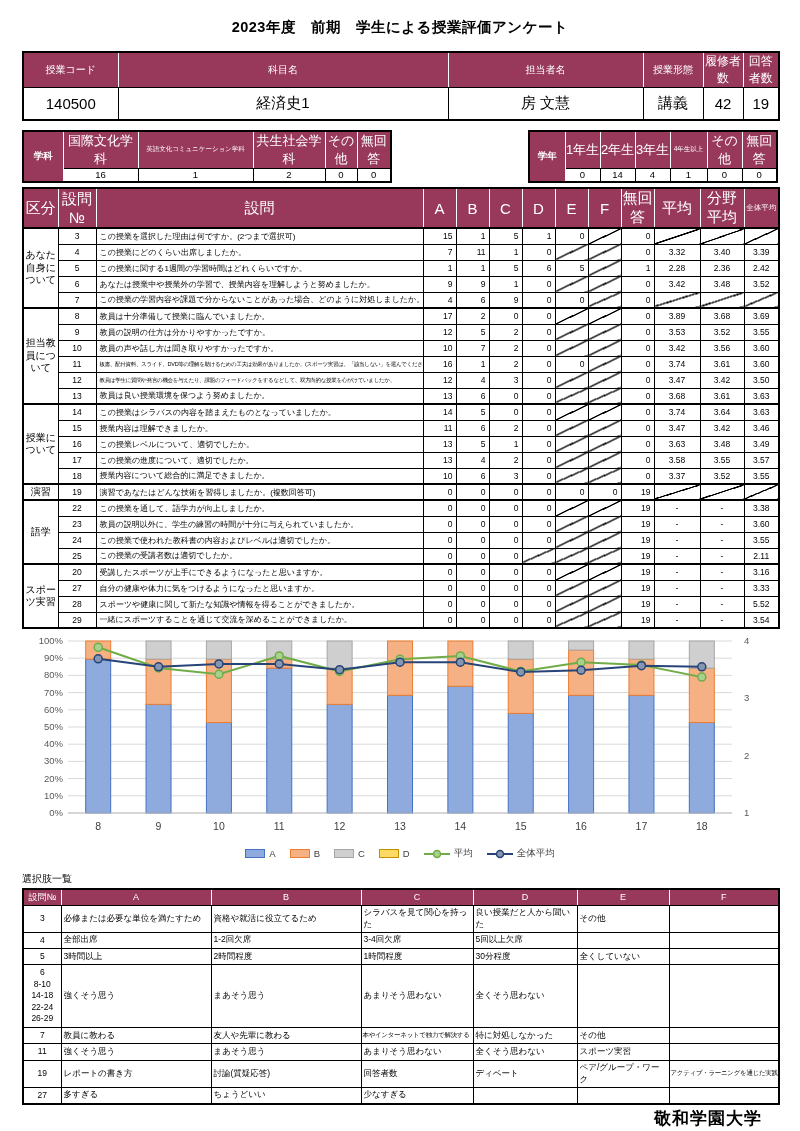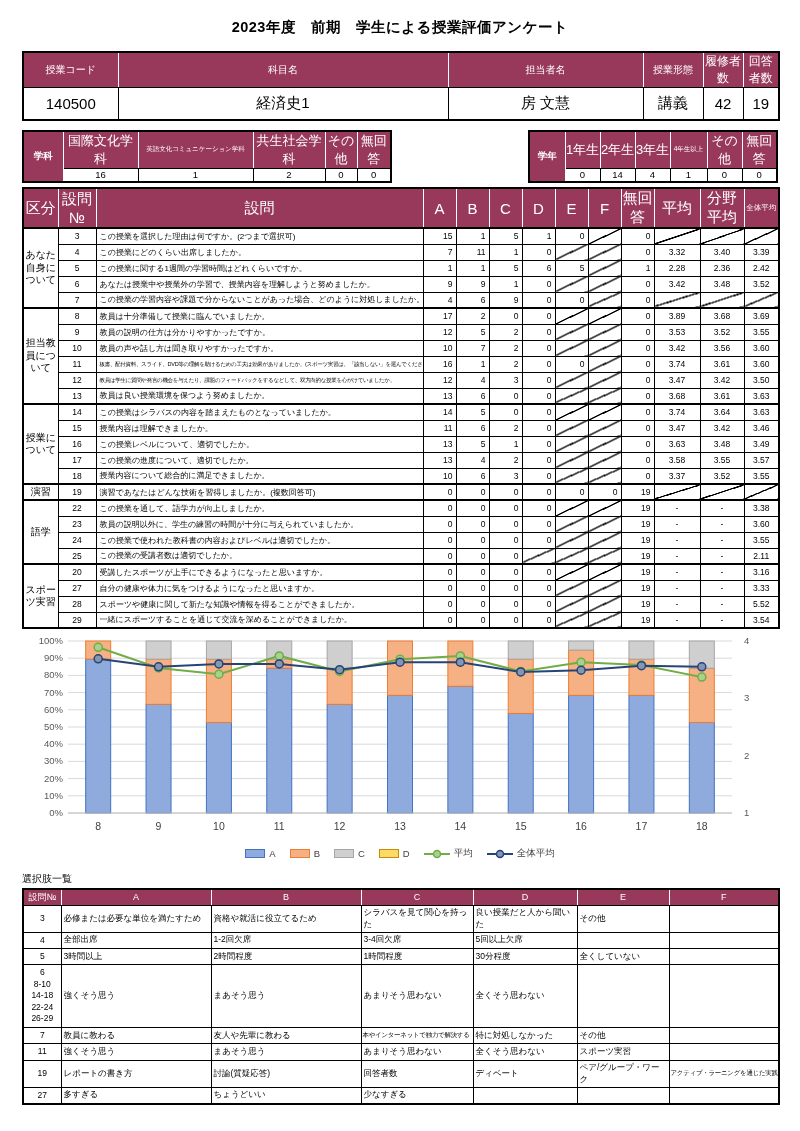--- a/index.html
+++ b/index.html
@@ -780,13 +780,14 @@
           <td>多すぎる</td>
           <td>ちょうどいい</td>
           <td>少なすぎる</td>
           <td></td>
           <td></td>
           <td></td>
         </tr>
       </tbody>
     </table>
 
+  <div class="footer">敬和学園大学</div>
 </div>
 
 </body></html>

